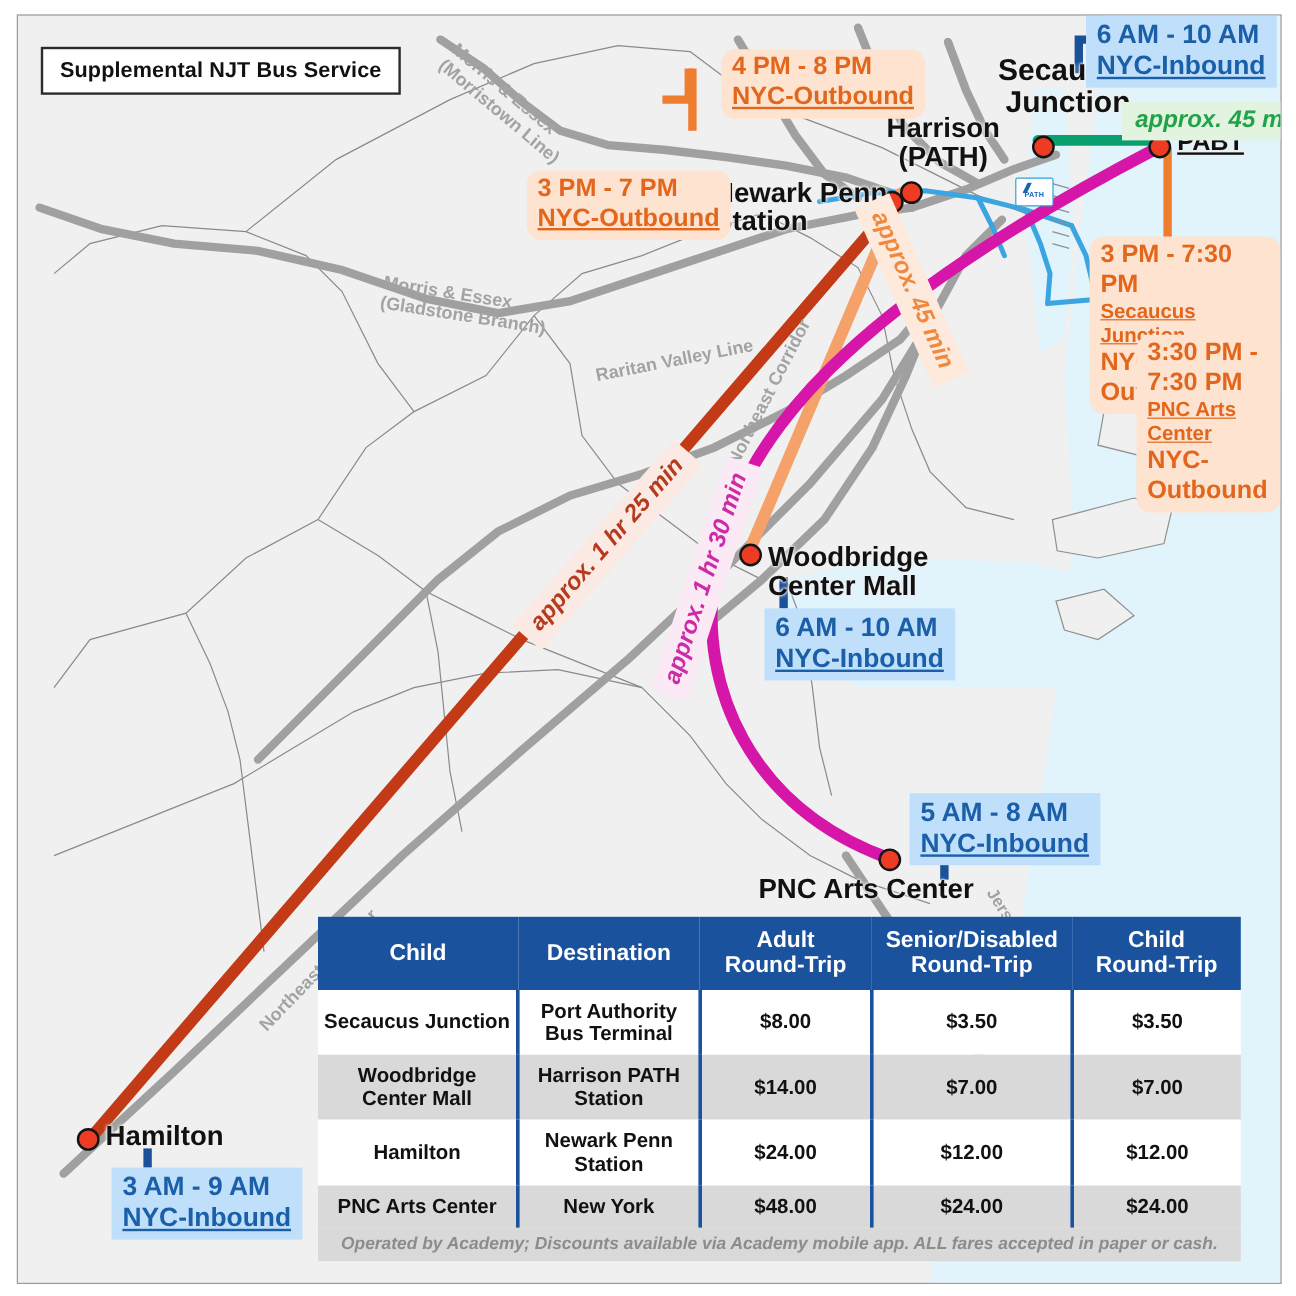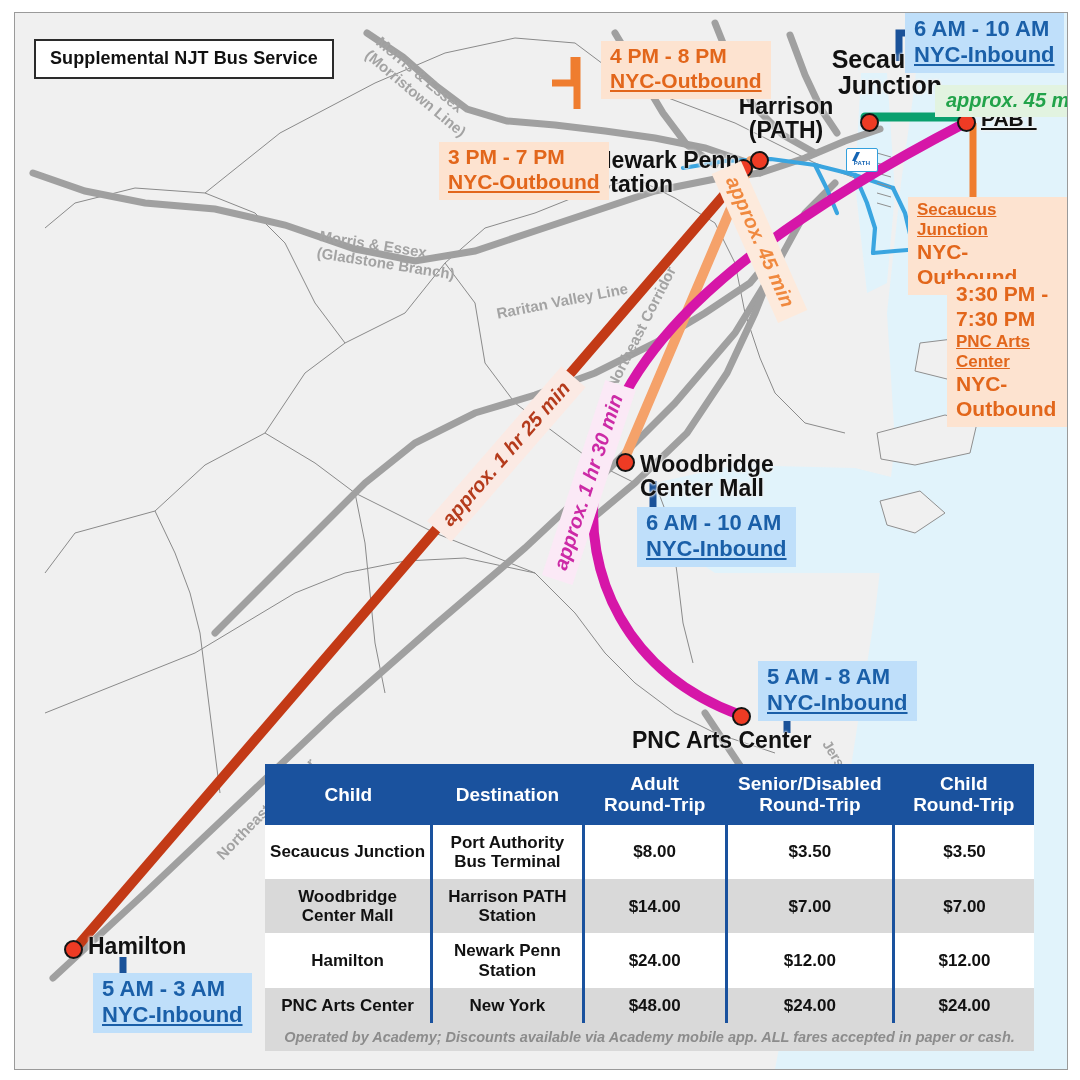--- a/index.html
+++ b/index.html
@@ -16,21 +16,21 @@
   .dot{position:absolute;width:19px;height:19px;border-radius:50%;background:#ee3b24;border:2.5px solid #141414;
     box-sizing:border-box;z-index:34;}
   
   .callout{position:absolute;z-index:36;padding:3px 9px 5px 9px;line-height:1.19;}
   .callout .l1{font-weight:bold;}
   .callout .l2{font-weight:bold;text-decoration:underline;}
   .callout .l3{font-weight:bold;}
   .c-blue{background:#bfdffa;color:#1a5fa8;}
   .c-blue .l1{font-size:22px;}
   .c-blue .l2{font-size:22px;}
-  .c-orange{background:#fde3d0;color:#e2661b;}
+  .c-orange{background:#fde3d0;color:#e2661b;border-radius:12px;}
   .c-orange .l1{font-size:21px;}
   .c-orange .l2{font-size:21px;}
   .c-orange.three .l1{font-size:21px;}
   .c-orange.three .l2{font-size:17px;}
   .c-orange.three .l3{font-size:21px;}
   
   .approx{position:absolute;z-index:37;padding:4px 11px 5px 11px;font-size:20px;font-style:italic;font-weight:bold;white-space:nowrap;}
   .approx b{font-style:italic;font-weight:bold;}
   .a-red{background:#fbeae4;color:#b53b1c;}
   .a-pink{background:#fbe9f6;color:#cc2aa6;}
@@ -215,20 +215,21 @@
       <div class="l1">4 PM - 8 PM</div>
       <div class="l2">NYC-Outbound</div>
     </div>
 
     <div class="callout c-orange" style="left:424px;top:129px;">
       <div class="l1">3 PM - 7 PM</div>
       <div class="l2">NYC-Outbound</div>
     </div>
 
     <div class="callout c-orange three" style="left:893px;top:184px;">
+      <div class="l1">3 PM - 7:30 PM</div>
       <div class="l2">Secaucus Junction</div>
       <div class="l3">NYC-Outbound</div>
     </div>
 
     <div class="callout c-orange three" style="left:893px;top:266px;margin-left:39px;">
       <div class="l1">3:30 PM - 7:30 PM</div>
       <div class="l2">PNC Arts Center</div>
       <div class="l3">NYC-Outbound</div>
     </div>
 
@@ -236,21 +237,21 @@
       <div class="l1">6 AM - 10 AM</div>
       <div class="l2">NYC-Inbound</div>
     </div>
 
     <div class="callout c-blue" style="left:743px;top:648px;">
       <div class="l1">5 AM - 8 AM</div>
       <div class="l2">NYC-Inbound</div>
     </div>
 
     <div class="callout c-blue" style="left:78px;top:960px;">
-      <div class="l1">5 AM - 3 AM</div>
+      <div class="l1">3 AM - 9 AM</div>
       <div class="l2">NYC-Inbound</div>
     </div>
 
   </div>
 
   <div class="title-box">Supplemental NJT Bus Service</div>
 
   <table id="fare">
     <thead>
       <tr>

